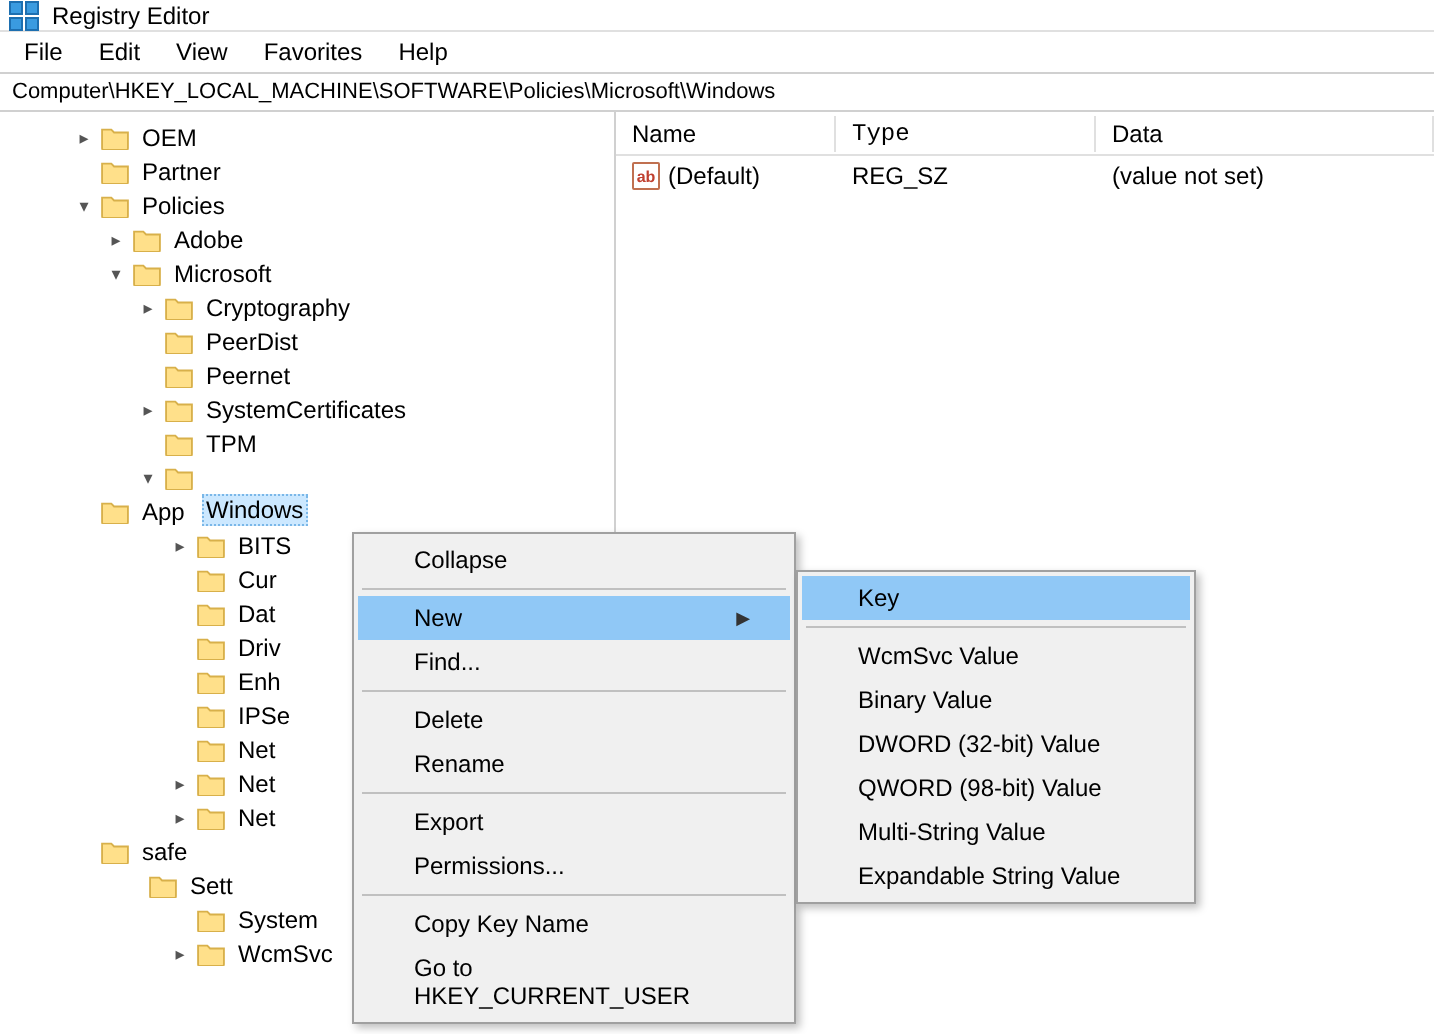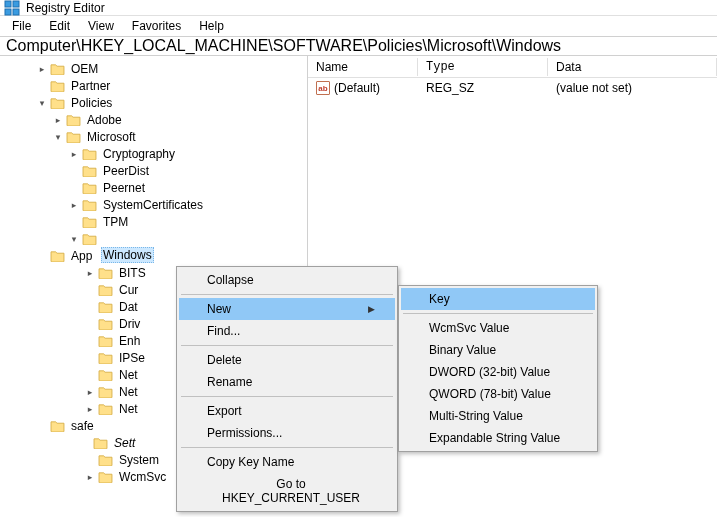--- a/index.html
+++ b/index.html
@@ -36,21 +36,21 @@
   }
   .menubar .menu-item {
     padding: 2px 8px;
     cursor: default;
   }
   .addressbar {
     height: 20px;
     border-top: 1px solid #d0d0d0;
     border-bottom: 1px solid #d0d0d0;
     padding: 2px 6px;
-    font-size: 16px;
+    font-size: 11px;
     display: flex;
     align-items: center;
   }
   .content {
     display: flex;
     height: calc(517px - 28px - 20px - 20px);
   }
   .tree-pane {
     width: 308px;
     border-right: 1px solid #d0d0d0;
@@ -136,21 +136,20 @@
     padding: 2px;
     font-size: 12px;
   }
   .context-menu .cm-item {
     padding: 4px 20px 4px 28px;
     position: relative;
     cursor: default;
     display: flex;
     justify-content: space-between;
     align-items: center;
-    text-align: center;
   }
   .context-menu .cm-item.highlight {
     background: #90c8f6;
   }
   .context-menu .cm-sep {
     height: 1px;
     background: #c0c0c0;
     margin: 3px 2px;
   }
   .context-menu .submenu-arrow {
@@ -428,21 +427,21 @@
             <span class="expander-blank"></span>
             <span class="folder-icon">
               <svg viewBox="0 0 16 13" width="15" height="12">
                 <path d="M1 2h5l1.5 1.5H15v8.5a1 1 0 0 1-1 1H2a1 1 0 0 1-1-1z" fill="#ffe08a" stroke="#d8b04a"></path>
               </svg>
             </span>
             <span class="node-label">safe</span>
           </div>
         </li>
         <li>
-          <div class="node" style="padding-left: 79px; font-style: italic;">
+          <div class="node" style="padding-left: 60px;">
             <span class="expander-blank"></span>
             <span class="folder-icon">
               <svg viewBox="0 0 16 13" width="15" height="12">
                 <path d="M1 2h5l1.5 1.5H15v8.5a1 1 0 0 1-1 1H2a1 1 0 0 1-1-1z" fill="#ffe08a" stroke="#d8b04a"></path>
               </svg>
             </span>
             <span class="node-label">Sett</span>
           </div>
         </li>
         <li>
@@ -530,21 +529,21 @@
   <div class="cm-item">
       <span>WcmSvc Value</span>
     </div>
   <div class="cm-item">
       <span>Binary Value</span>
     </div>
   <div class="cm-item">
       <span>DWORD (32-bit) Value</span>
     </div>
   <div class="cm-item">
-      <span>QWORD (78-bit) Value</span>
+      <span>QWORD (98-bit) Value</span>
     </div>
   <div class="cm-item">
       <span>Multi-String Value</span>
     </div>
   <div class="cm-item">
       <span>Expandable String Value</span>
     </div>
 </div>
 
 </body></html>

